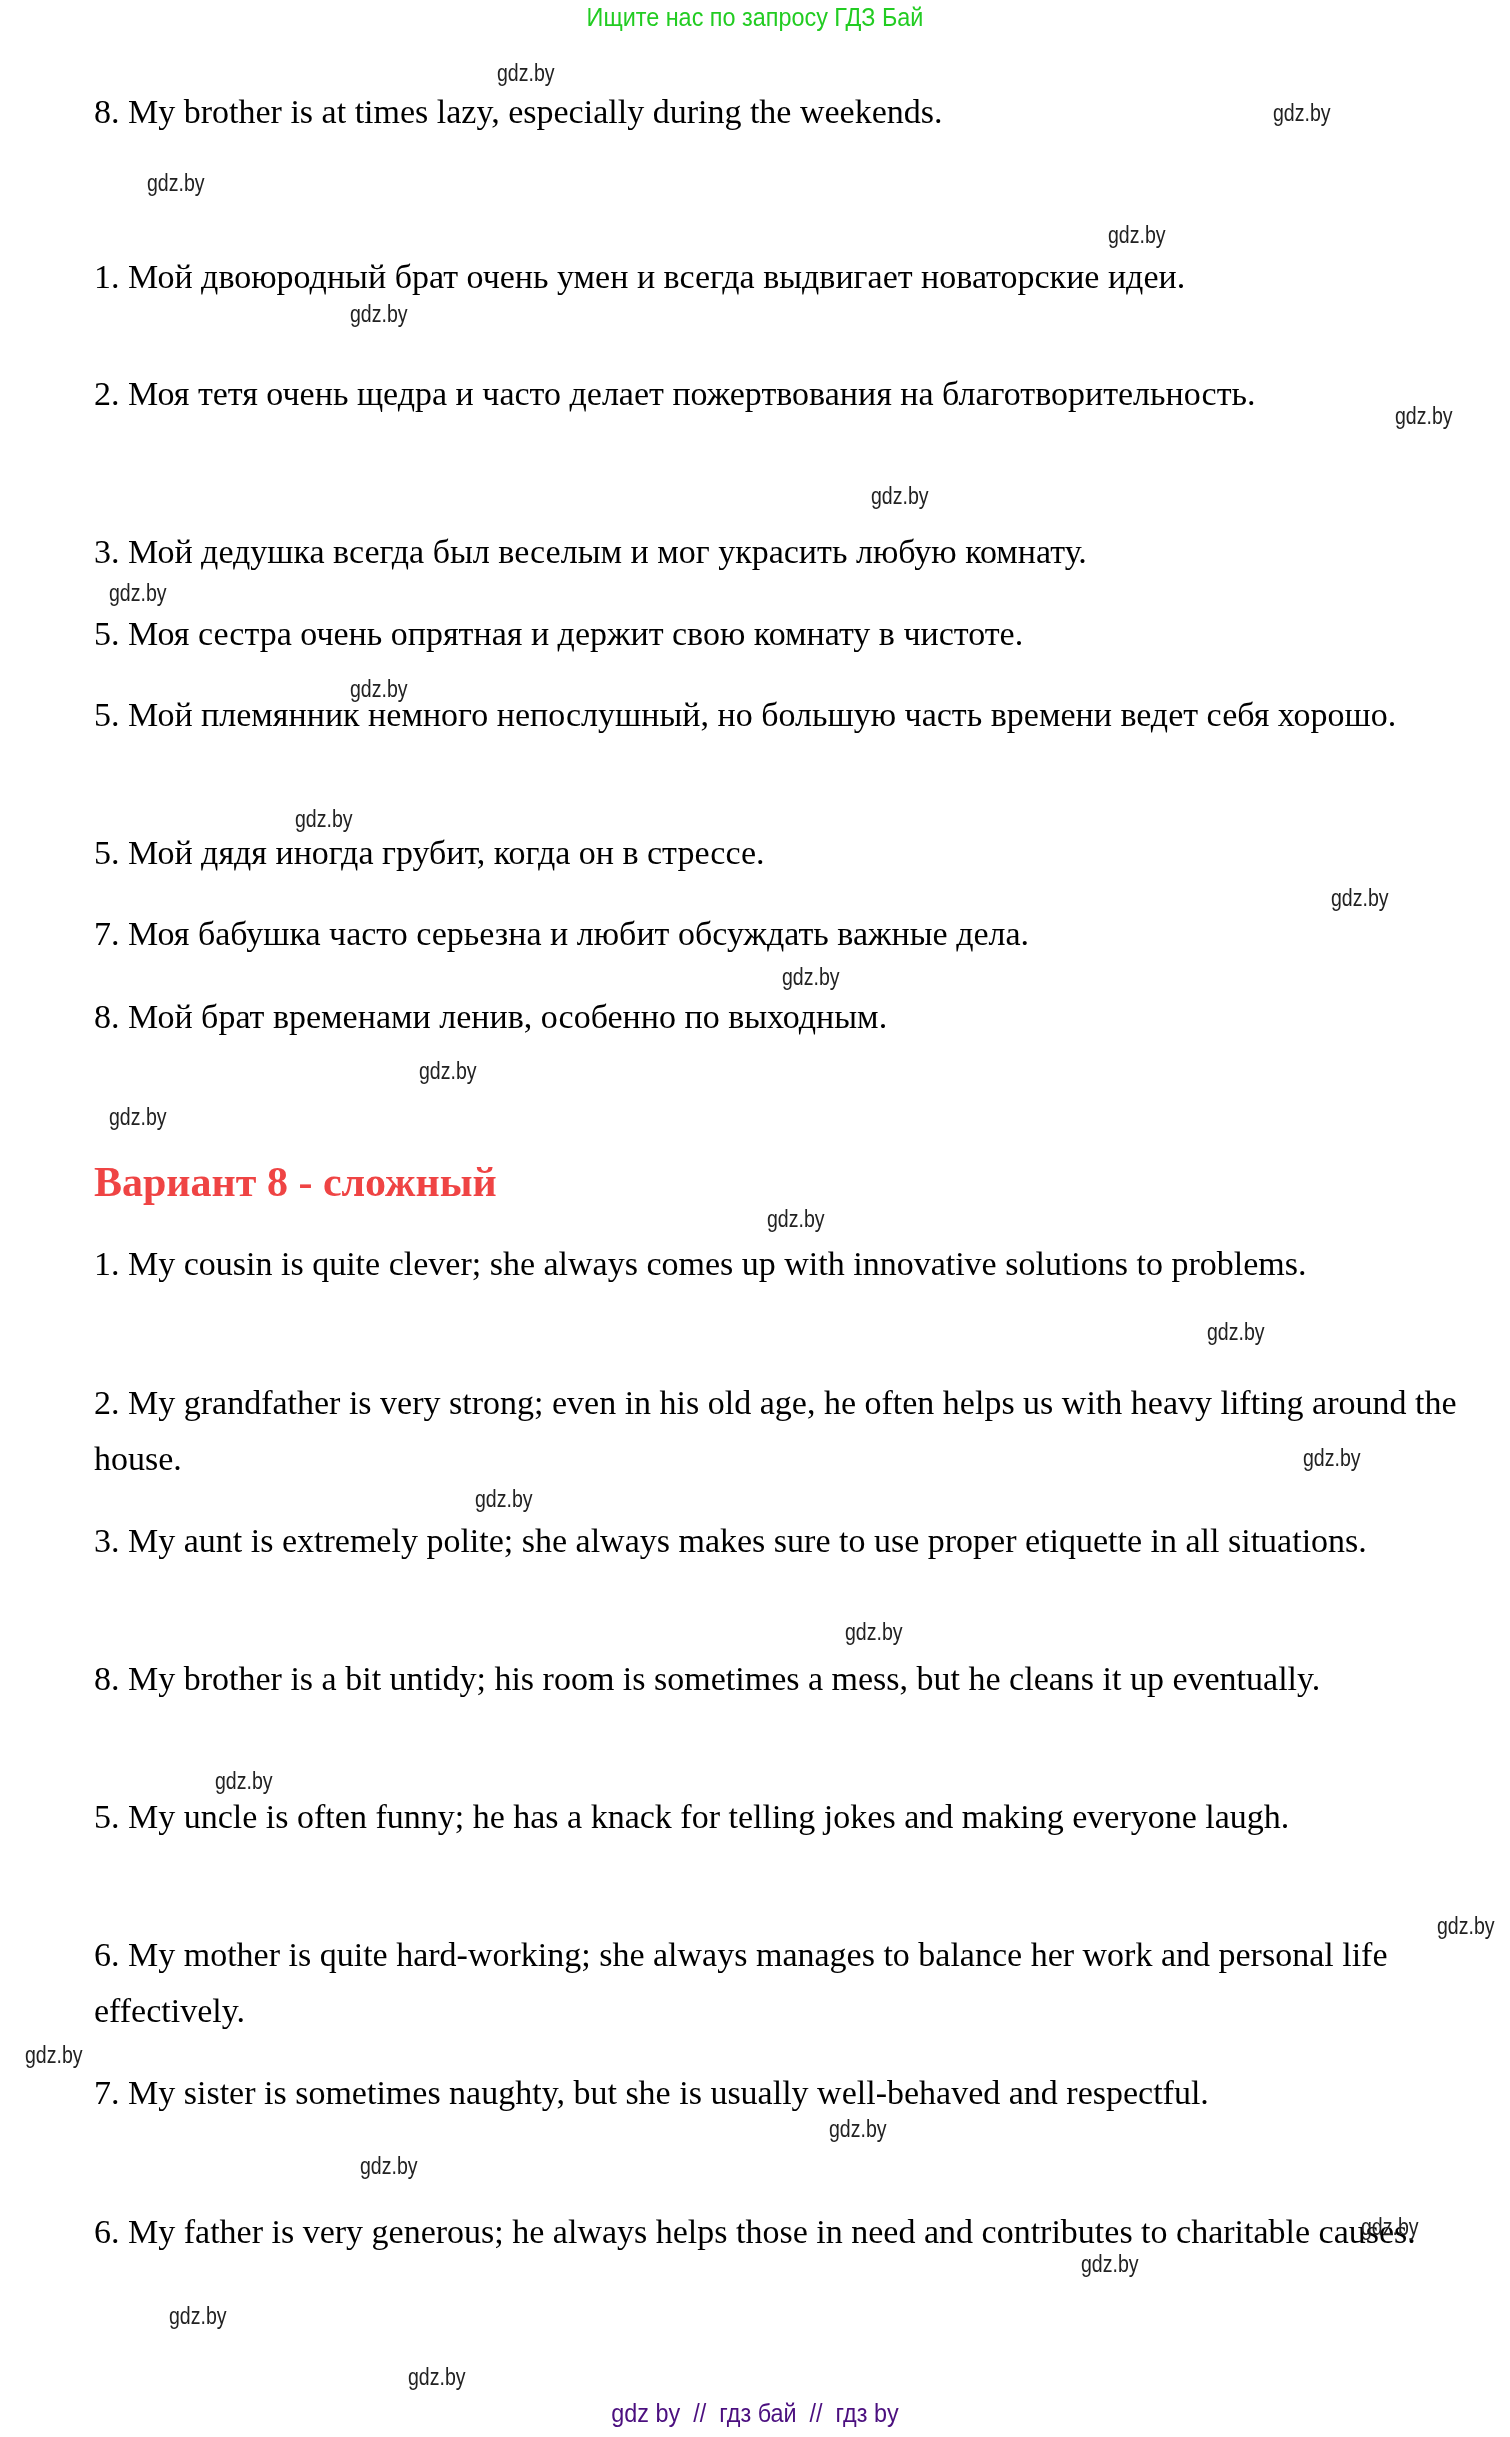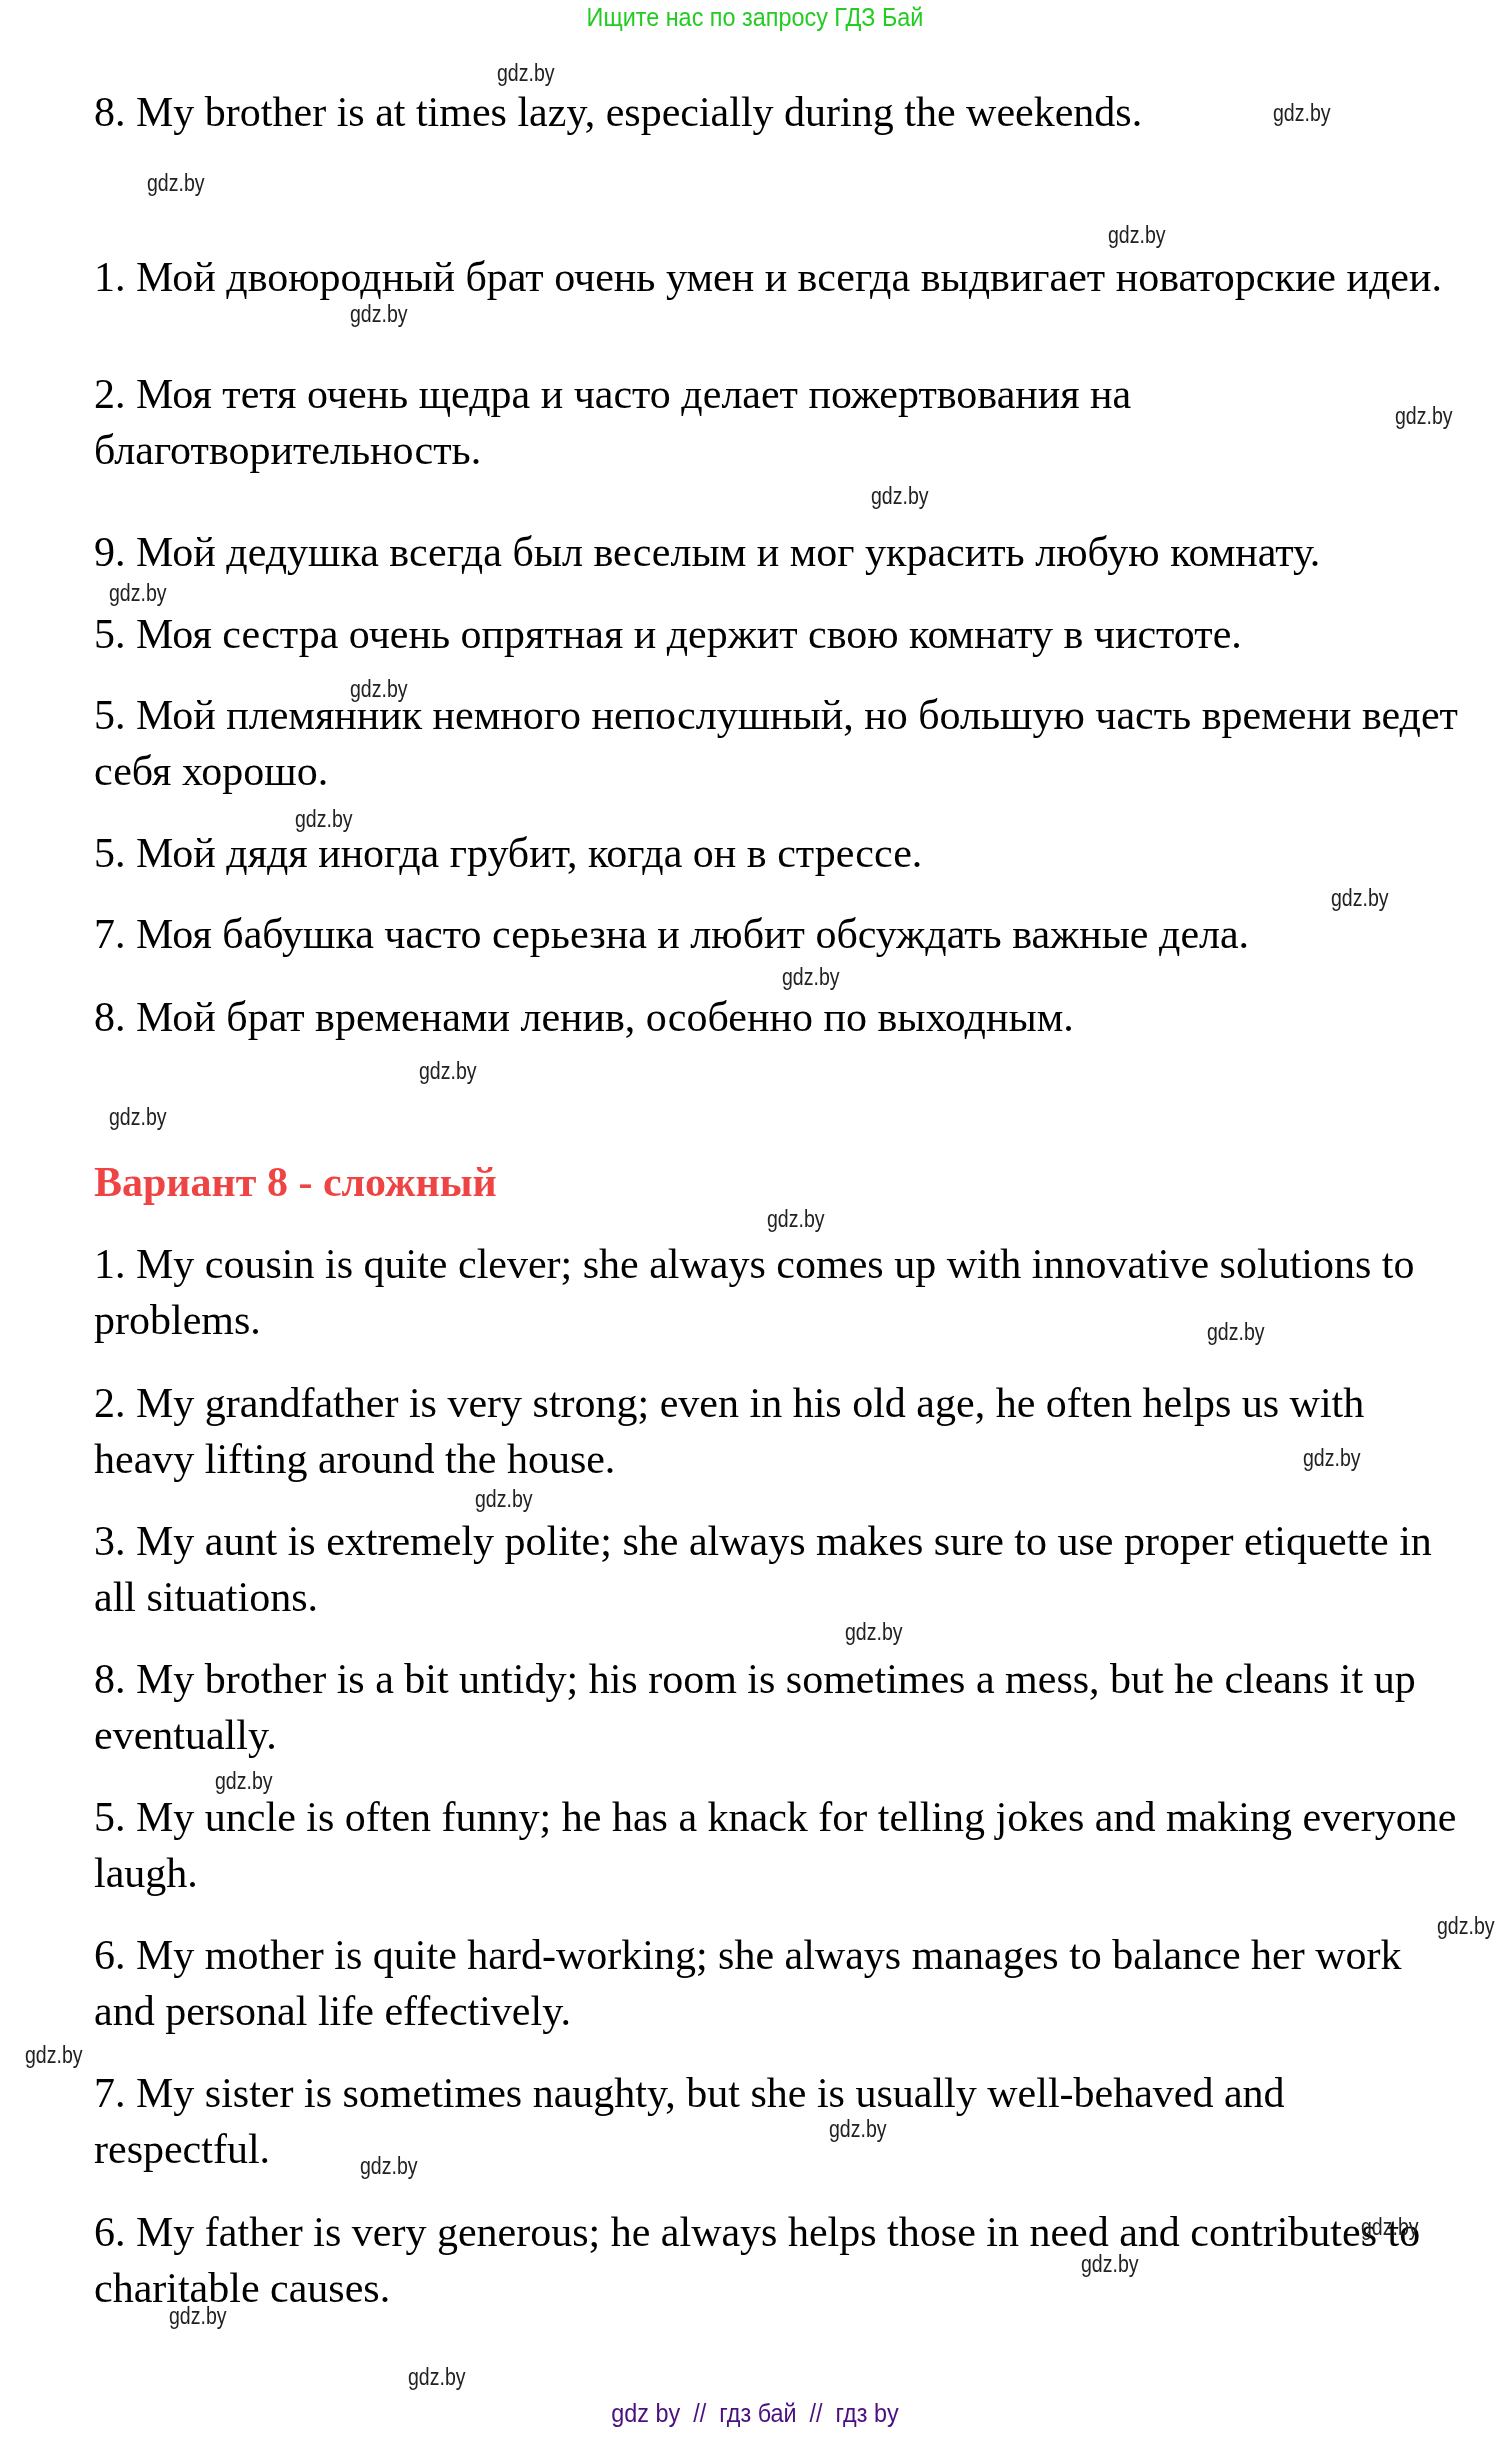--- a/index.html
+++ b/index.html
@@ -2,35 +2,35 @@
 <html style="font-size:12.3px"><head>
 <meta charset="utf-8">
 <style>
   html, body { margin:0; padding:0; background:#ffffff; }
   body { width:1510px; height:2438px; position:relative; overflow:hidden; }
   .header { position:absolute; top:1.5px; left:0; width:1510px; text-align:center;
     font-family:"Liberation Sans", sans-serif; font-size:26px; color:#22cc22; transform:scaleX(0.9); }
   .footer { position:absolute; top:2429px; left:0; width:1510px; text-align:center;
     font-family:"Liberation Sans", sans-serif; font-size:26px; color:#4b0f7f; transform:translateY(-31px) scaleX(0.9); white-space:pre; }
   .line { position:absolute; left:94px; width:1372px; font-family:"Liberation Serif", serif;
-    font-size:42px; line-height:56px; color:#000; transform-origin:left top; }
+    font-size:34px; line-height:56px; color:#000; transform-origin:left top; }
   .heading { position:absolute; left:94px; font-family:"Liberation Serif", serif; font-weight:bold;
     font-size:42px; line-height:56px; color:#ef4444; }
   .wm { position:absolute; font-family:"Liberation Sans", sans-serif; font-size:23px; color:#222; transform:scaleX(0.85); transform-origin:left top; }
 </style>
 </head>
 <body>
 
 <div class="header">Ищите нас по запросу ГДЗ Бай</div>
 
 <div class="line" style="top:84px">8. My brother is at times lazy, especially during the weekends.</div>
 
 <div class="line" style="top:249px">1. Мой двоюродный брат очень умен и всегда выдвигает новаторские идеи.</div>
 <div class="line" style="top:366px">2. Моя тетя очень щедра и часто делает пожертвования на благотворительность.</div>
-<div class="line" style="top:524px">9. Мой дедушка всегда был веселым и мог украсить любую комнату.</div>
+<div class="line" style="top:524px">3. Мой дедушка всегда был веселым и мог украсить любую комнату.</div>
 <div class="line" style="top:606px">5. Моя сестра очень опрятная и держит свою комнату в чистоте.</div>
 <div class="line" style="top:687px">5. Мой племянник немного непослушный, но большую часть времени ведет себя хорошо.</div>
 <div class="line" style="top:825px">5. Мой дядя иногда грубит, когда он в стрессе.</div>
 <div class="line" style="top:906px">7. Моя бабушка часто серьезна и любит обсуждать важные дела.</div>
 <div class="line" style="top:989px">8. Мой брат временами ленив, особенно по выходным.</div>
 
 <div class="heading" style="top:1154px">Вариант 8 - сложный</div>
 
 <div class="line" style="top:1236px">1. My cousin is quite clever; she always comes up with innovative solutions to problems.</div>
 <div class="line" style="top:1375px">2. My grandfather is very strong; even in his old age, he often helps us with heavy lifting around the house.</div>

